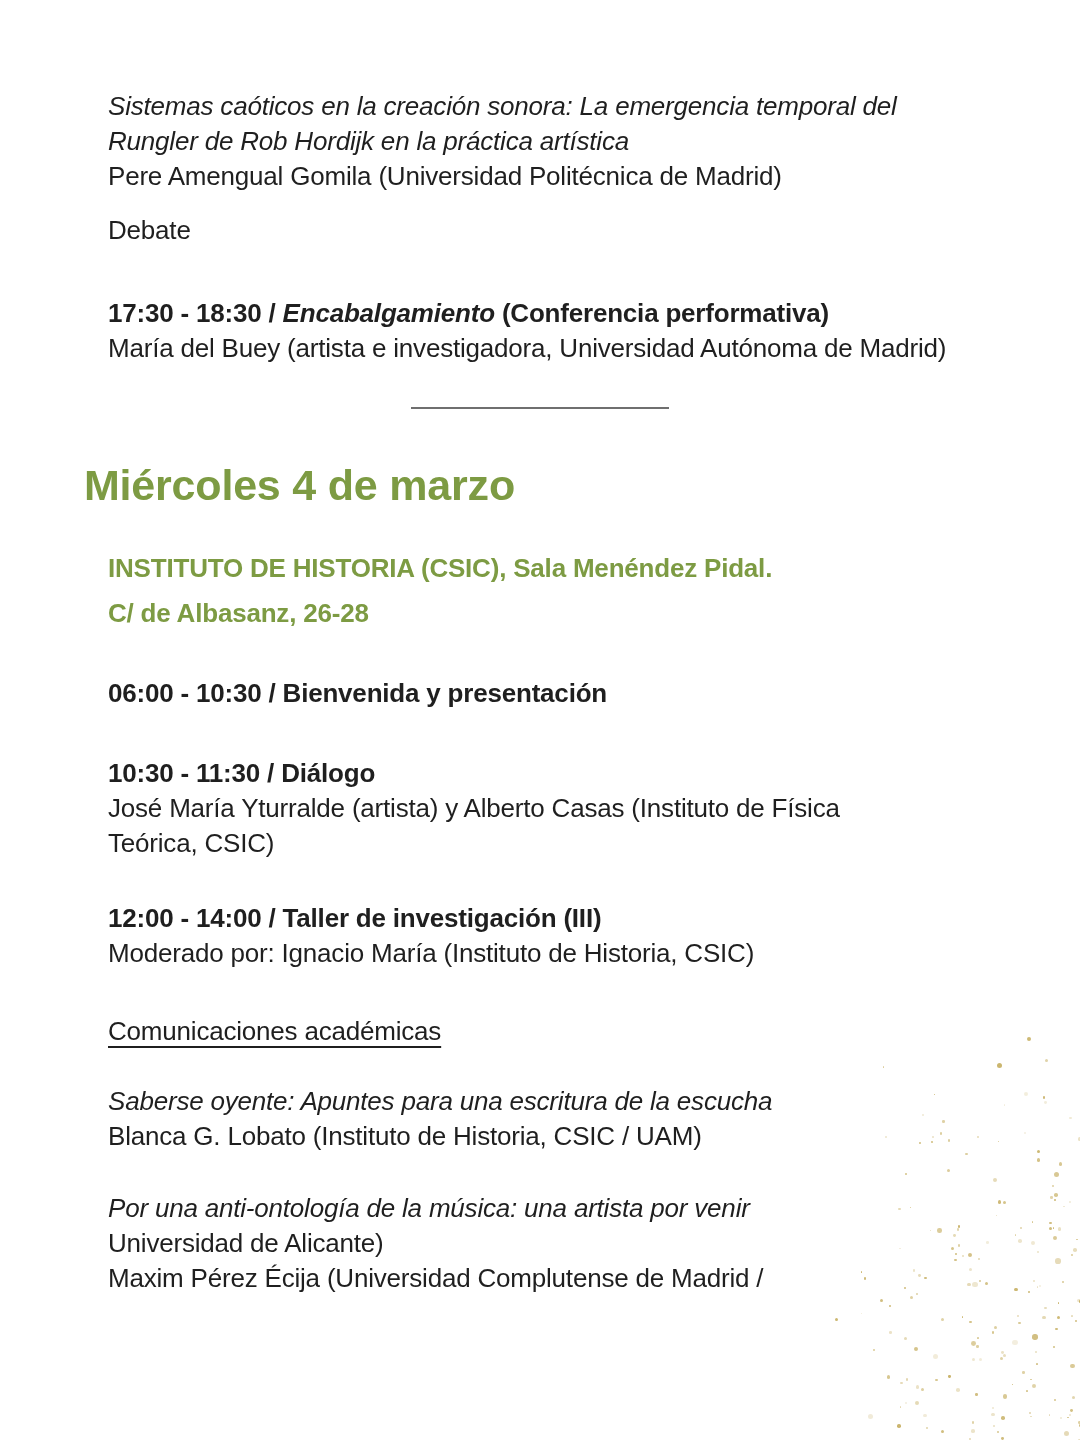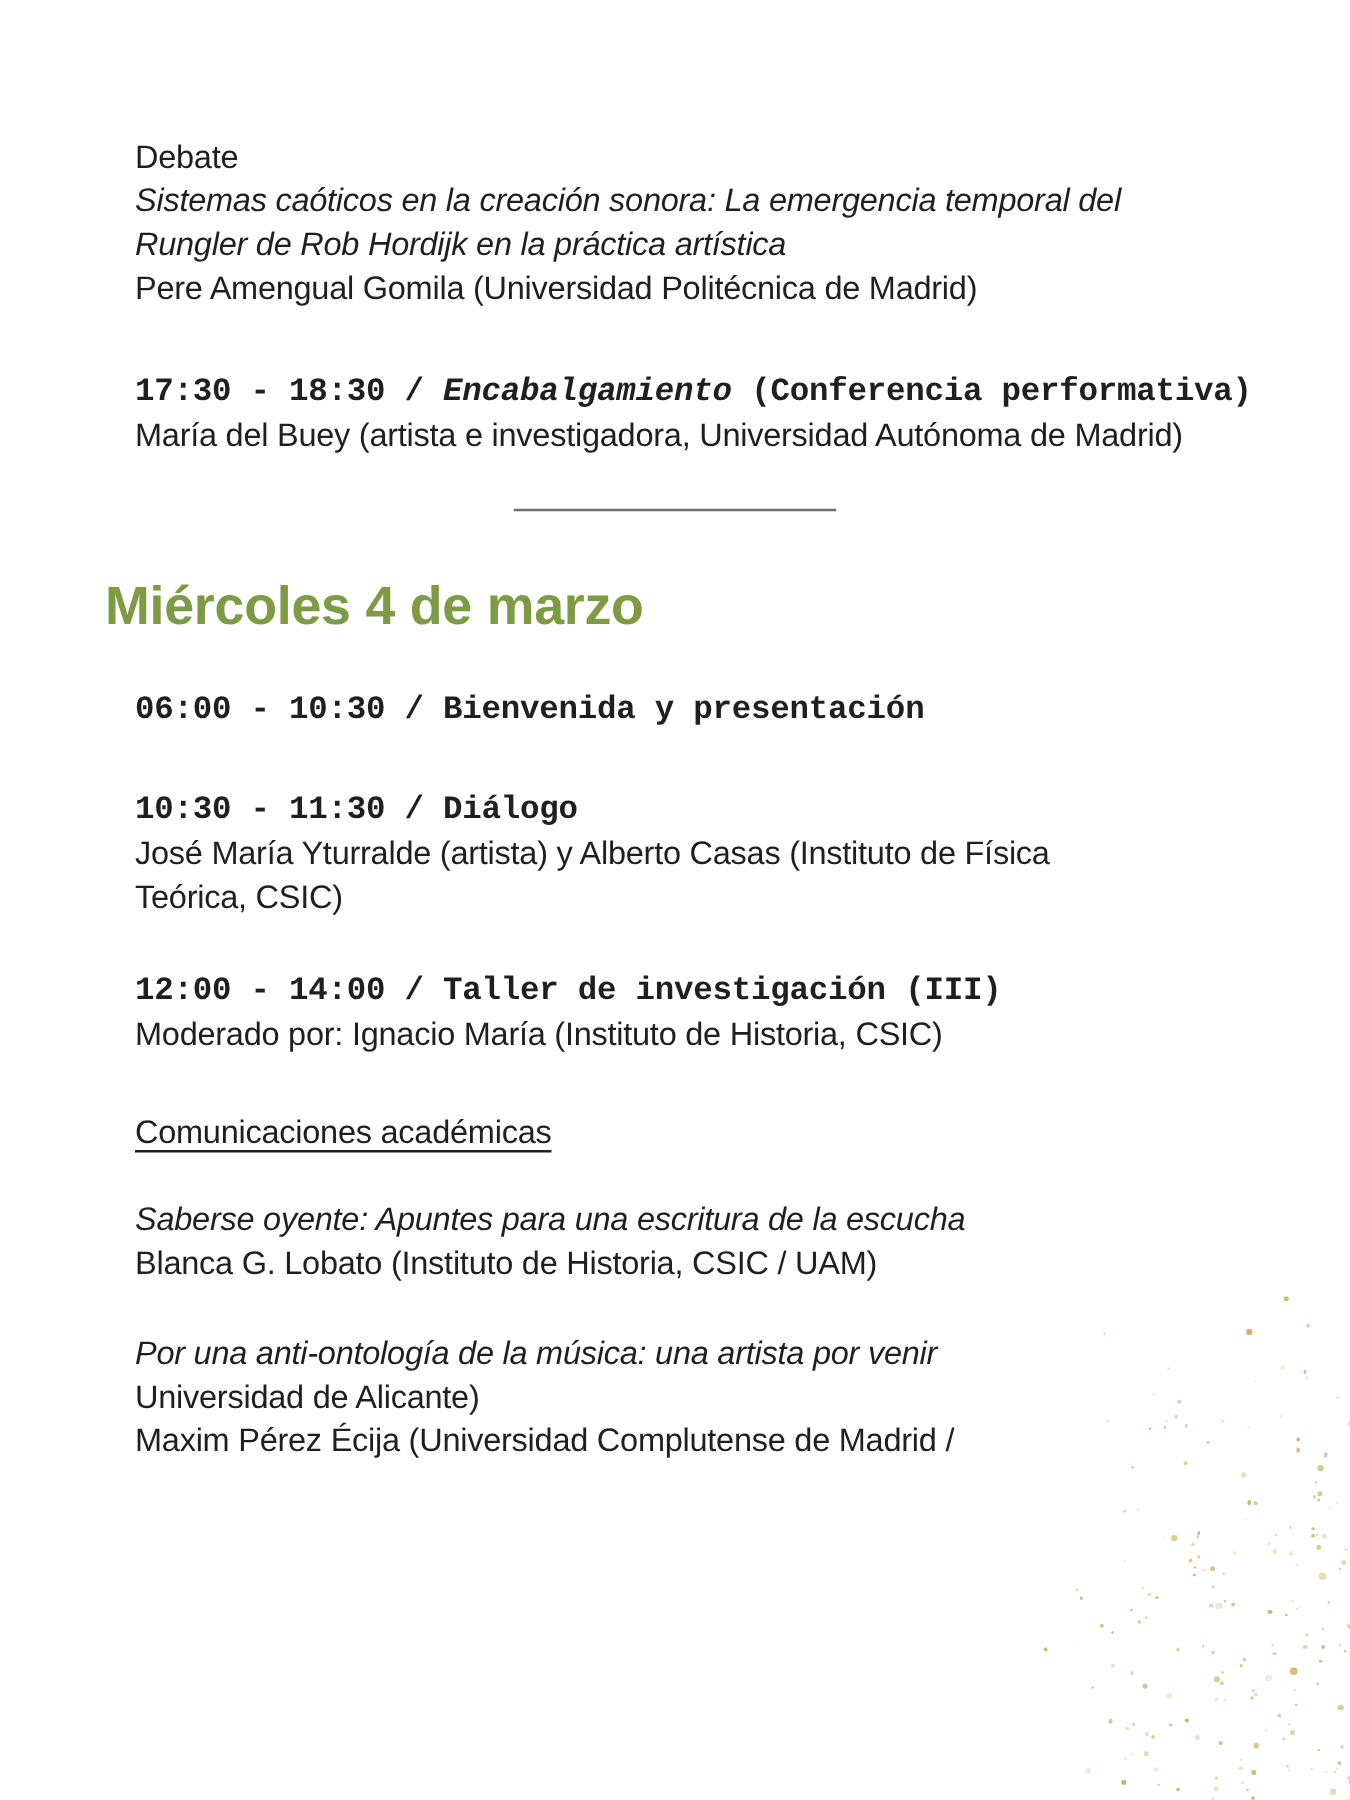--- a/index.html
+++ b/index.html
@@ -15,21 +15,21 @@
     width:1080px;height:1440px;position:relative;overflow:hidden;
     background:var(--bg);color:var(--text);
     font-family:"Liberation Sans","DejaVu Sans",sans-serif;
   }
   .page{padding-top:89px;}
   .txt{
     font-size:26px;line-height:35px;margin:0 0 0 108px;
     letter-spacing:-0.2px;
   }
   .line{display:block;}
-  .bold{font-weight:bold;font-family:Liberation Mono, monospace;}
+  .bold{font-weight:bold;}
   .italic{font-style:italic;}
   .roman{font-style:normal;}
   .day-heading{
     font-size:43px;line-height:50px;font-weight:bold;color:var(--green);
     margin:51px 0 0 84px;letter-spacing:-0.2px;
   }
   .venue{color:var(--green);font-weight:bold;line-height:45px;}
   .subsection{
     text-decoration:underline;text-underline-offset:6px;
     text-decoration-thickness:2px;
@@ -42,37 +42,41 @@
     position:absolute;right:0;bottom:0;width:250px;height:430px;
     pointer-events:none;
   }
   .dots span{position:absolute;border-radius:50%;background:var(--dot);}
 </style>
 </head>
 <body>
 
 <div class="page">
 
-  <div class="txt" style="margin-top:19px">Debate</div>
-
   <div class="txt italic">
     <span class="line">Sistemas caóticos en la creación sonora: La emergencia temporal del</span>
     <span class="line">Rungler de Rob Hordijk en la práctica artística</span>
     <span class="line roman">Pere Amengual Gomila (Universidad Politécnica de Madrid)</span>
   </div>
 
+  <div class="txt" style="margin-top:19px">Debate</div>
+
   <div class="txt" style="margin-top:48px">
     <span class="line bold"><span>17:30 - 18:30 / </span><span class="italic">Encabalgamiento</span><span> (Conferencia performativa)</span></span>
     <span class="line">María del Buey (artista e investigadora, Universidad Autónoma de Madrid)</span>
   </div>
 
   <hr class="divider">
 
   <h1 class="day-heading">Miércoles 4 de marzo</h1>
 
+  <div class="txt venue" style="margin-top:36px">
+    <span class="line">INSTITUTO DE HISTORIA (CSIC), Sala Menéndez Pidal.</span>
+    <span class="line">C/ de Albasanz, 26-28</span>
+  </div>
 
   <div class="txt bold" style="margin-top:40px">06:00 - 10:30 / Bienvenida y presentación</div>
 
   <div class="txt" style="margin-top:45px">
     <span class="line bold">10:30 - 11:30 / Diálogo</span>
     <span class="line">José María Yturralde (artista) y Alberto Casas (Instituto de Física</span>
     <span class="line">Teórica, CSIC)</span>
   </div>
 
 

